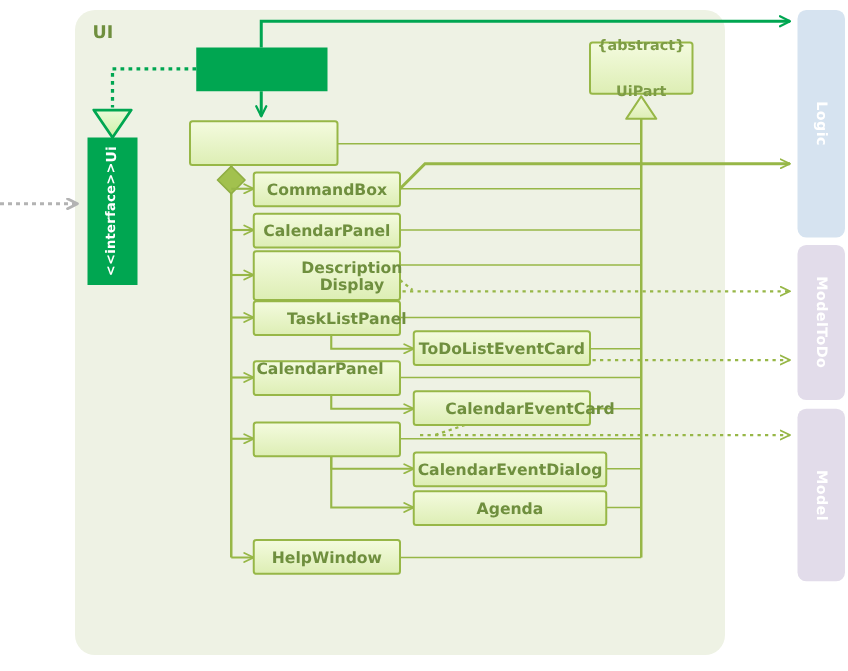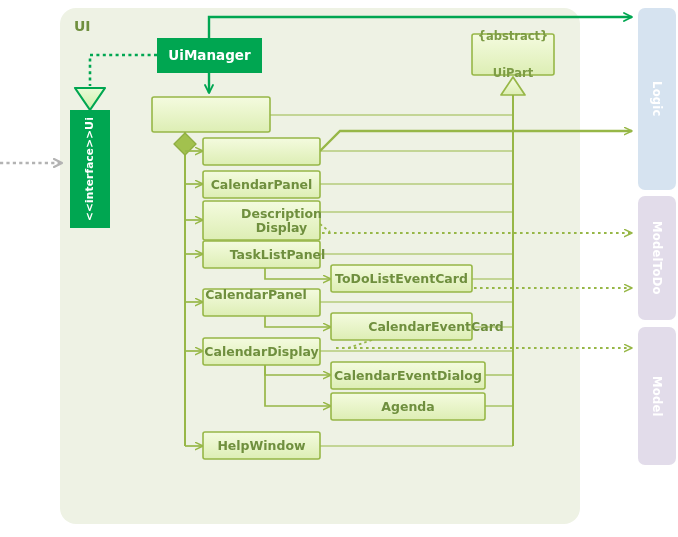--- a/index.html
+++ b/index.html
@@ -141,45 +141,44 @@
   <div class="lbl lbl-pkg" style="left:74px;top:16px;width:60px;height:22px;justify-content:flex-start;">UI</div>
 
   <div class="lbl lbl-iface" style="left:70px;top:110px;width:40px;height:118px;">
     <span class="stack" style="flex-direction:row;">
       <span class="l1">&lt;&lt;interface&gt;&gt;</span>
       <span style="width:5px;"></span>
       <span>Ui</span>
     </span>
   </div>
 
-  <div class="lbl lbl-solid" style="left:157px;top:38px;width:105px;height:35px;">UiManager</div>
 
   <div class="lbl lbl-abstract stack" style="left:472px;top:34px;width:82px;height:41px;gap:24px;">
     <span>{abstract}</span>
     <span>UiPart</span>
   </div>
 
 
+  <div class="lbl lbl-box" style="left:203px;top:138px;width:117px;height:27px;">CommandBox</div>
 
   <div class="lbl lbl-box" style="left:203px;top:171px;width:117px;height:27px;">CalendarPanel</div>
 
   <div class="lbl lbl-box stack" style="left:203px;top:201px;width:117px;height:39px;padding-left:20px;">
     <span>Description</span>
     <span>Display</span>
   </div>
 
   <div class="lbl lbl-box" style="left:203px;top:241px;width:117px;height:27px;padding-left:16px;">TaskListPanel</div>
 
   <div class="lbl lbl-box" style="left:331px;top:265px;width:141px;height:27px;">ToDoListEventCard</div>
 
   <div class="lbl lbl-box" style="left:203px;top:281px;width:106px;height:27px;border-radius:11px;">CalendarPanel</div>
 
-  <div class="lbl lbl-box" style="left:351px;top:313px;width:150px;height:27px;padding-left:10px;">CalendarEventCard</div>
+  <div class="lbl lbl-box" style="left:339px;top:313px;width:150px;height:27px;padding-left:10px;">CalendarEventCard</div>
 
-  <div class="lbl lbl-box" style="left:203px;top:338px;width:117px;height:27px;">CalendarDisplay</div>
 
   <div class="lbl lbl-box" style="left:331px;top:362px;width:154px;height:27px;">CalendarEventDialog</div>
 
   <div class="lbl lbl-box" style="left:331px;top:393px;width:154px;height:27px;">Agenda</div>
 
   <div class="lbl lbl-box" style="left:203px;top:432px;width:117px;height:27px;">HelpWindow</div>
 
   <div class="lbl lbl-side" style="left:638px;top:8px;width:38px;height:182px;">Logic</div>
 
   <div class="lbl lbl-side" style="left:638px;top:196px;width:38px;height:124px;">ModelToDo</div>

